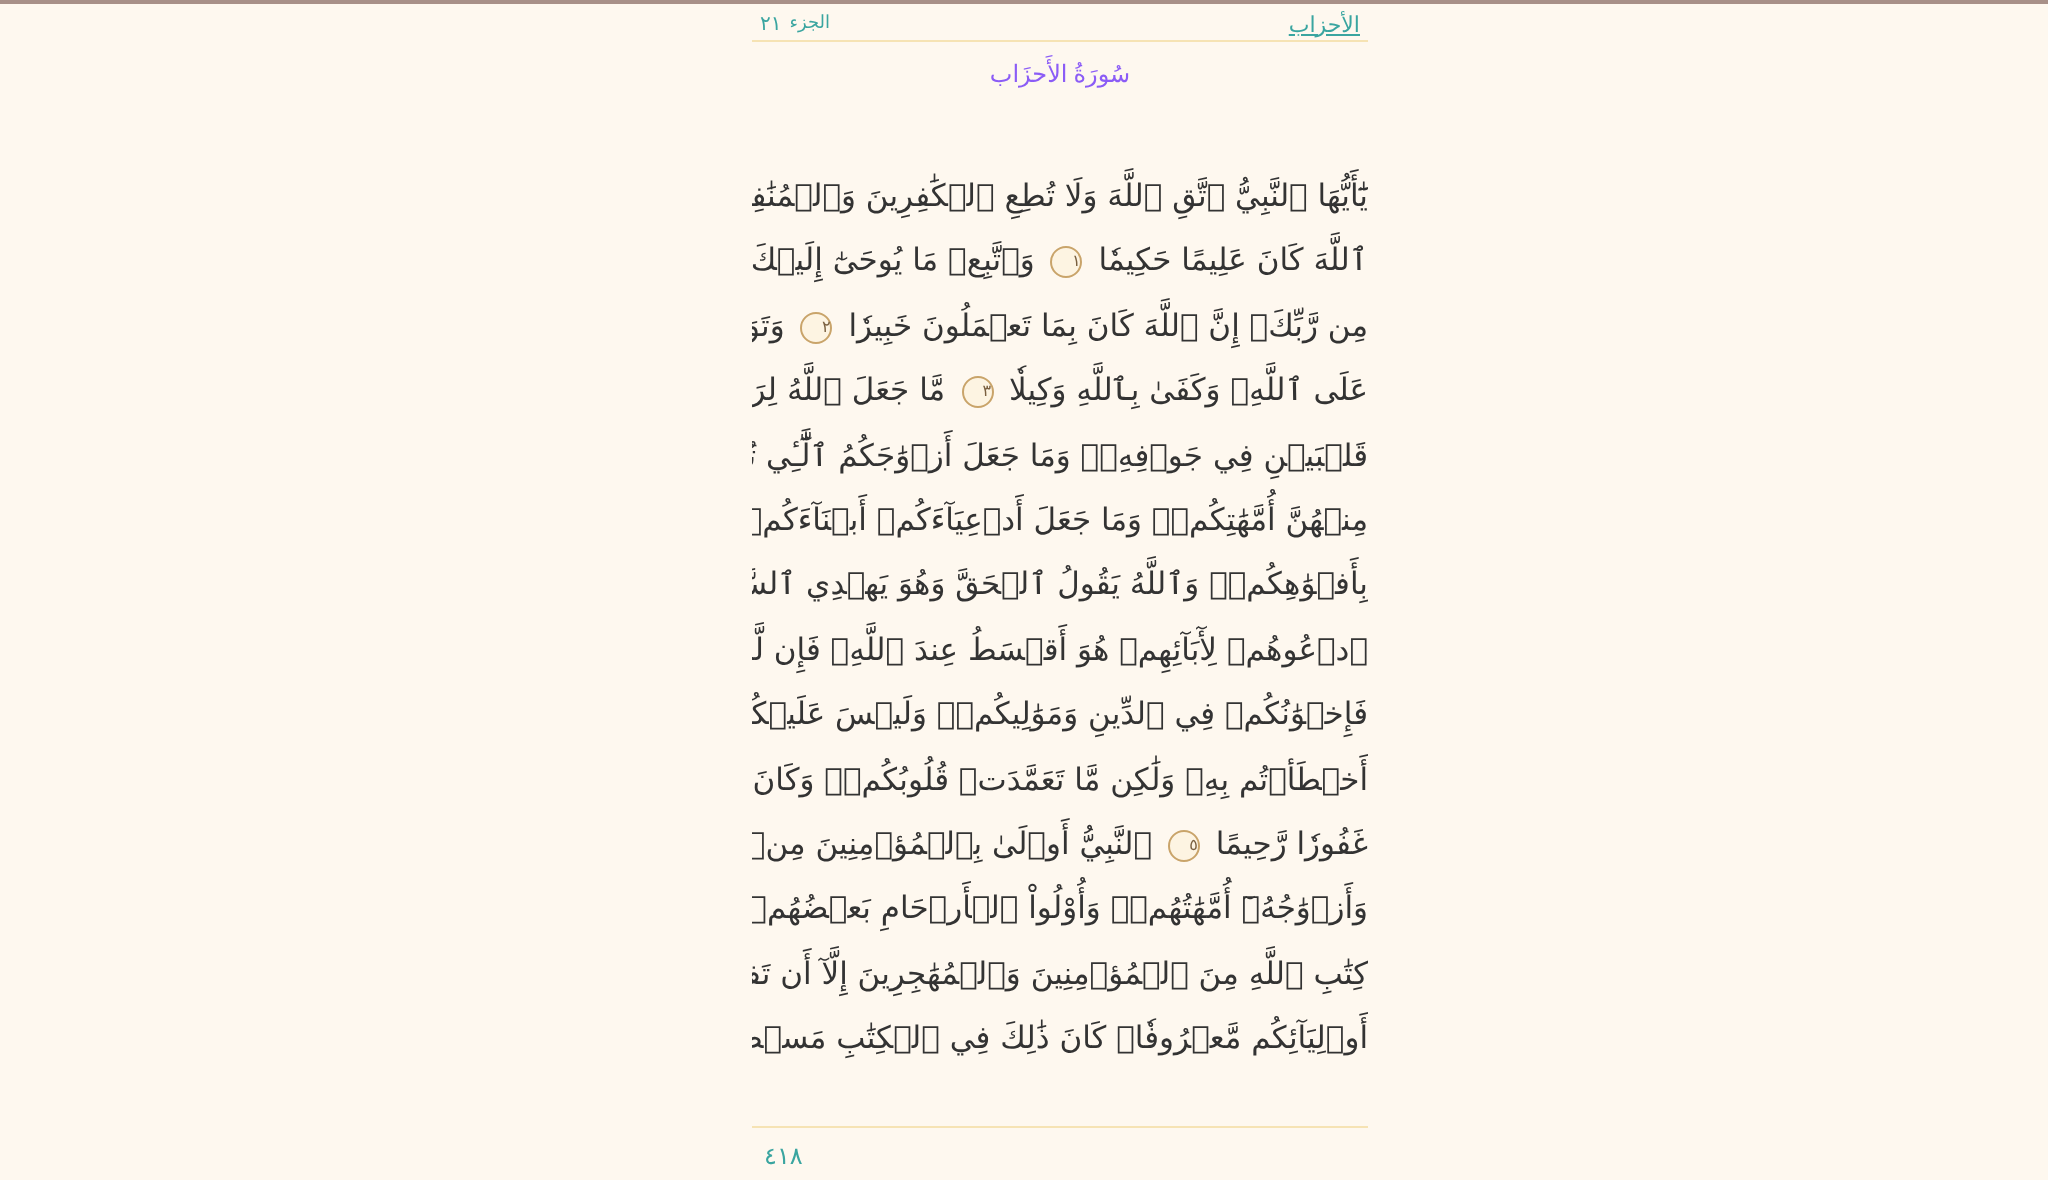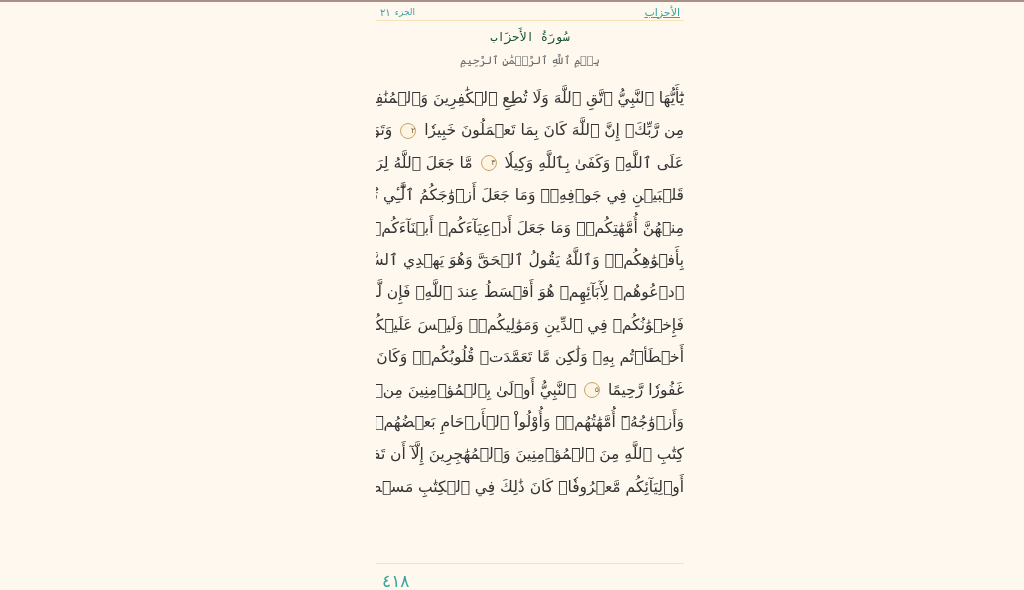--- a/index.html
+++ b/index.html
@@ -62,23 +62,23 @@
       background: #f6e3b4;
     }
     .divider.top { top: 18px; }
     .divider.bottom { top: 561px; }
     .surah-title {
       position: absolute;
       top: 28px;
       left: 0;
       width: 308px;
       text-align: center;
-      font-family: Liberation Mono, monospace;
+      font-family: Liberation Serif, serif;
       font-size: 12px;
-      color: #14532d;
+      color: #8b5cf6;
       direction: rtl;
     }
     .basmala {
       position: absolute;
       top: 52px;
       left: 0;
       width: 308px;
       text-align: center;
       font-family: "DejaVu Serif", serif;
       font-size: 11px;
@@ -114,21 +114,21 @@
       font-size: 8px;
       line-height: 14px;
       text-align: center;
       vertical-align: middle;
       margin: 0 3px;
     }
     .page-number {
       position: absolute;
       top: 569px;
       left: 6px;
-      font-size: 17px;
+      font-size: 12px;
       color: #3aa5a0;
       direction: rtl;
     }
   </style>
 </head>
 <body>
 
 <div class="top-border"></div>
 
 <div class="page">
@@ -137,24 +137,24 @@
     <div class="juz-label">
       <span class="juz-word">الجزء</span>
       <span class="juz-number">٢١</span>
     </div>
     <div class="surah-header-name">الأحزاب</div>
   </div>
 
   <div class="divider top"></div>
 
   <div class="surah-title">سُورَةُ الأَحزَاب</div>
-  <div class="basmala">بِسۡمِ ٱللَّهِ ٱلرَّحۡمَٰنِ ٱلرَّحِيمِ</div>
 
   <div class="lines" id="lines">
       <div class="line"><span>يَٰٓأَيُّهَا ٱلنَّبِيُّ ٱتَّقِ ٱللَّهَ وَلَا تُطِعِ ٱلۡكَٰفِرِينَ وَٱلۡمُنَٰفِقِينَۚ إِنَّ</span> </div>
+      <div class="line"><span>ٱللَّهَ كَانَ عَلِيمًا حَكِيمٗا</span> <span class="verse-marker">١</span> <span>وَٱتَّبِعۡ مَا يُوحَىٰٓ إِلَيۡكَ</span> </div>
       <div class="line"><span>مِن رَّبِّكَۚ إِنَّ ٱللَّهَ كَانَ بِمَا تَعۡمَلُونَ خَبِيرٗا</span> <span class="verse-marker">٢</span> <span>وَتَوَكَّلۡ</span> </div>
       <div class="line"><span>عَلَى ٱللَّهِۚ وَكَفَىٰ بِٱللَّهِ وَكِيلٗا</span> <span class="verse-marker">٣</span> <span>مَّا جَعَلَ ٱللَّهُ لِرَجُلٖ مِّن</span> </div>
       <div class="line"><span>قَلۡبَيۡنِ فِي جَوۡفِهِۦۚ وَمَا جَعَلَ أَزۡوَٰجَكُمُ ٱلَّٰٓـِٔي تُظَٰهِرُونَ</span> </div>
       <div class="line"><span>مِنۡهُنَّ أُمَّهَٰتِكُمۡۚ وَمَا جَعَلَ أَدۡعِيَآءَكُمۡ أَبۡنَآءَكُمۡۚ ذَٰلِكُمۡ قَوۡلُكُم</span> </div>
       <div class="line"><span>بِأَفۡوَٰهِكُمۡۖ وَٱللَّهُ يَقُولُ ٱلۡحَقَّ وَهُوَ يَهۡدِي ٱلسَّبِيلَ</span>  </div>
       <div class="line"><span>ٱدۡعُوهُمۡ لِأٓبَآئِهِمۡ هُوَ أَقۡسَطُ عِندَ ٱللَّهِۚ فَإِن لَّمۡ تَعۡلَمُوٓاْ ءَابَآءَهُمۡ</span> </div>
       <div class="line"><span>فَإِخۡوَٰنُكُمۡ فِي ٱلدِّينِ وَمَوَٰلِيكُمۡۚ وَلَيۡسَ عَلَيۡكُمۡ جُنَاحٞ فِيمَآ</span> </div>
       <div class="line"><span>أَخۡطَأۡتُم بِهِۦ وَلَٰكِن مَّا تَعَمَّدَتۡ قُلُوبُكُمۡۚ وَكَانَ ٱللَّهُ</span> </div>
       <div class="line"><span>غَفُورٗا رَّحِيمًا</span> <span class="verse-marker">٥</span> <span>ٱلنَّبِيُّ أَوۡلَىٰ بِٱلۡمُؤۡمِنِينَ مِنۡ أَنفُسِهِمۡۖ</span> </div>
       <div class="line"><span>وَأَزۡوَٰجُهُۥٓ أُمَّهَٰتُهُمۡۗ وَأُوْلُواْ ٱلۡأَرۡحَامِ بَعۡضُهُمۡ أَوۡلَىٰ بِبَعۡضٖ فِي</span> </div>

